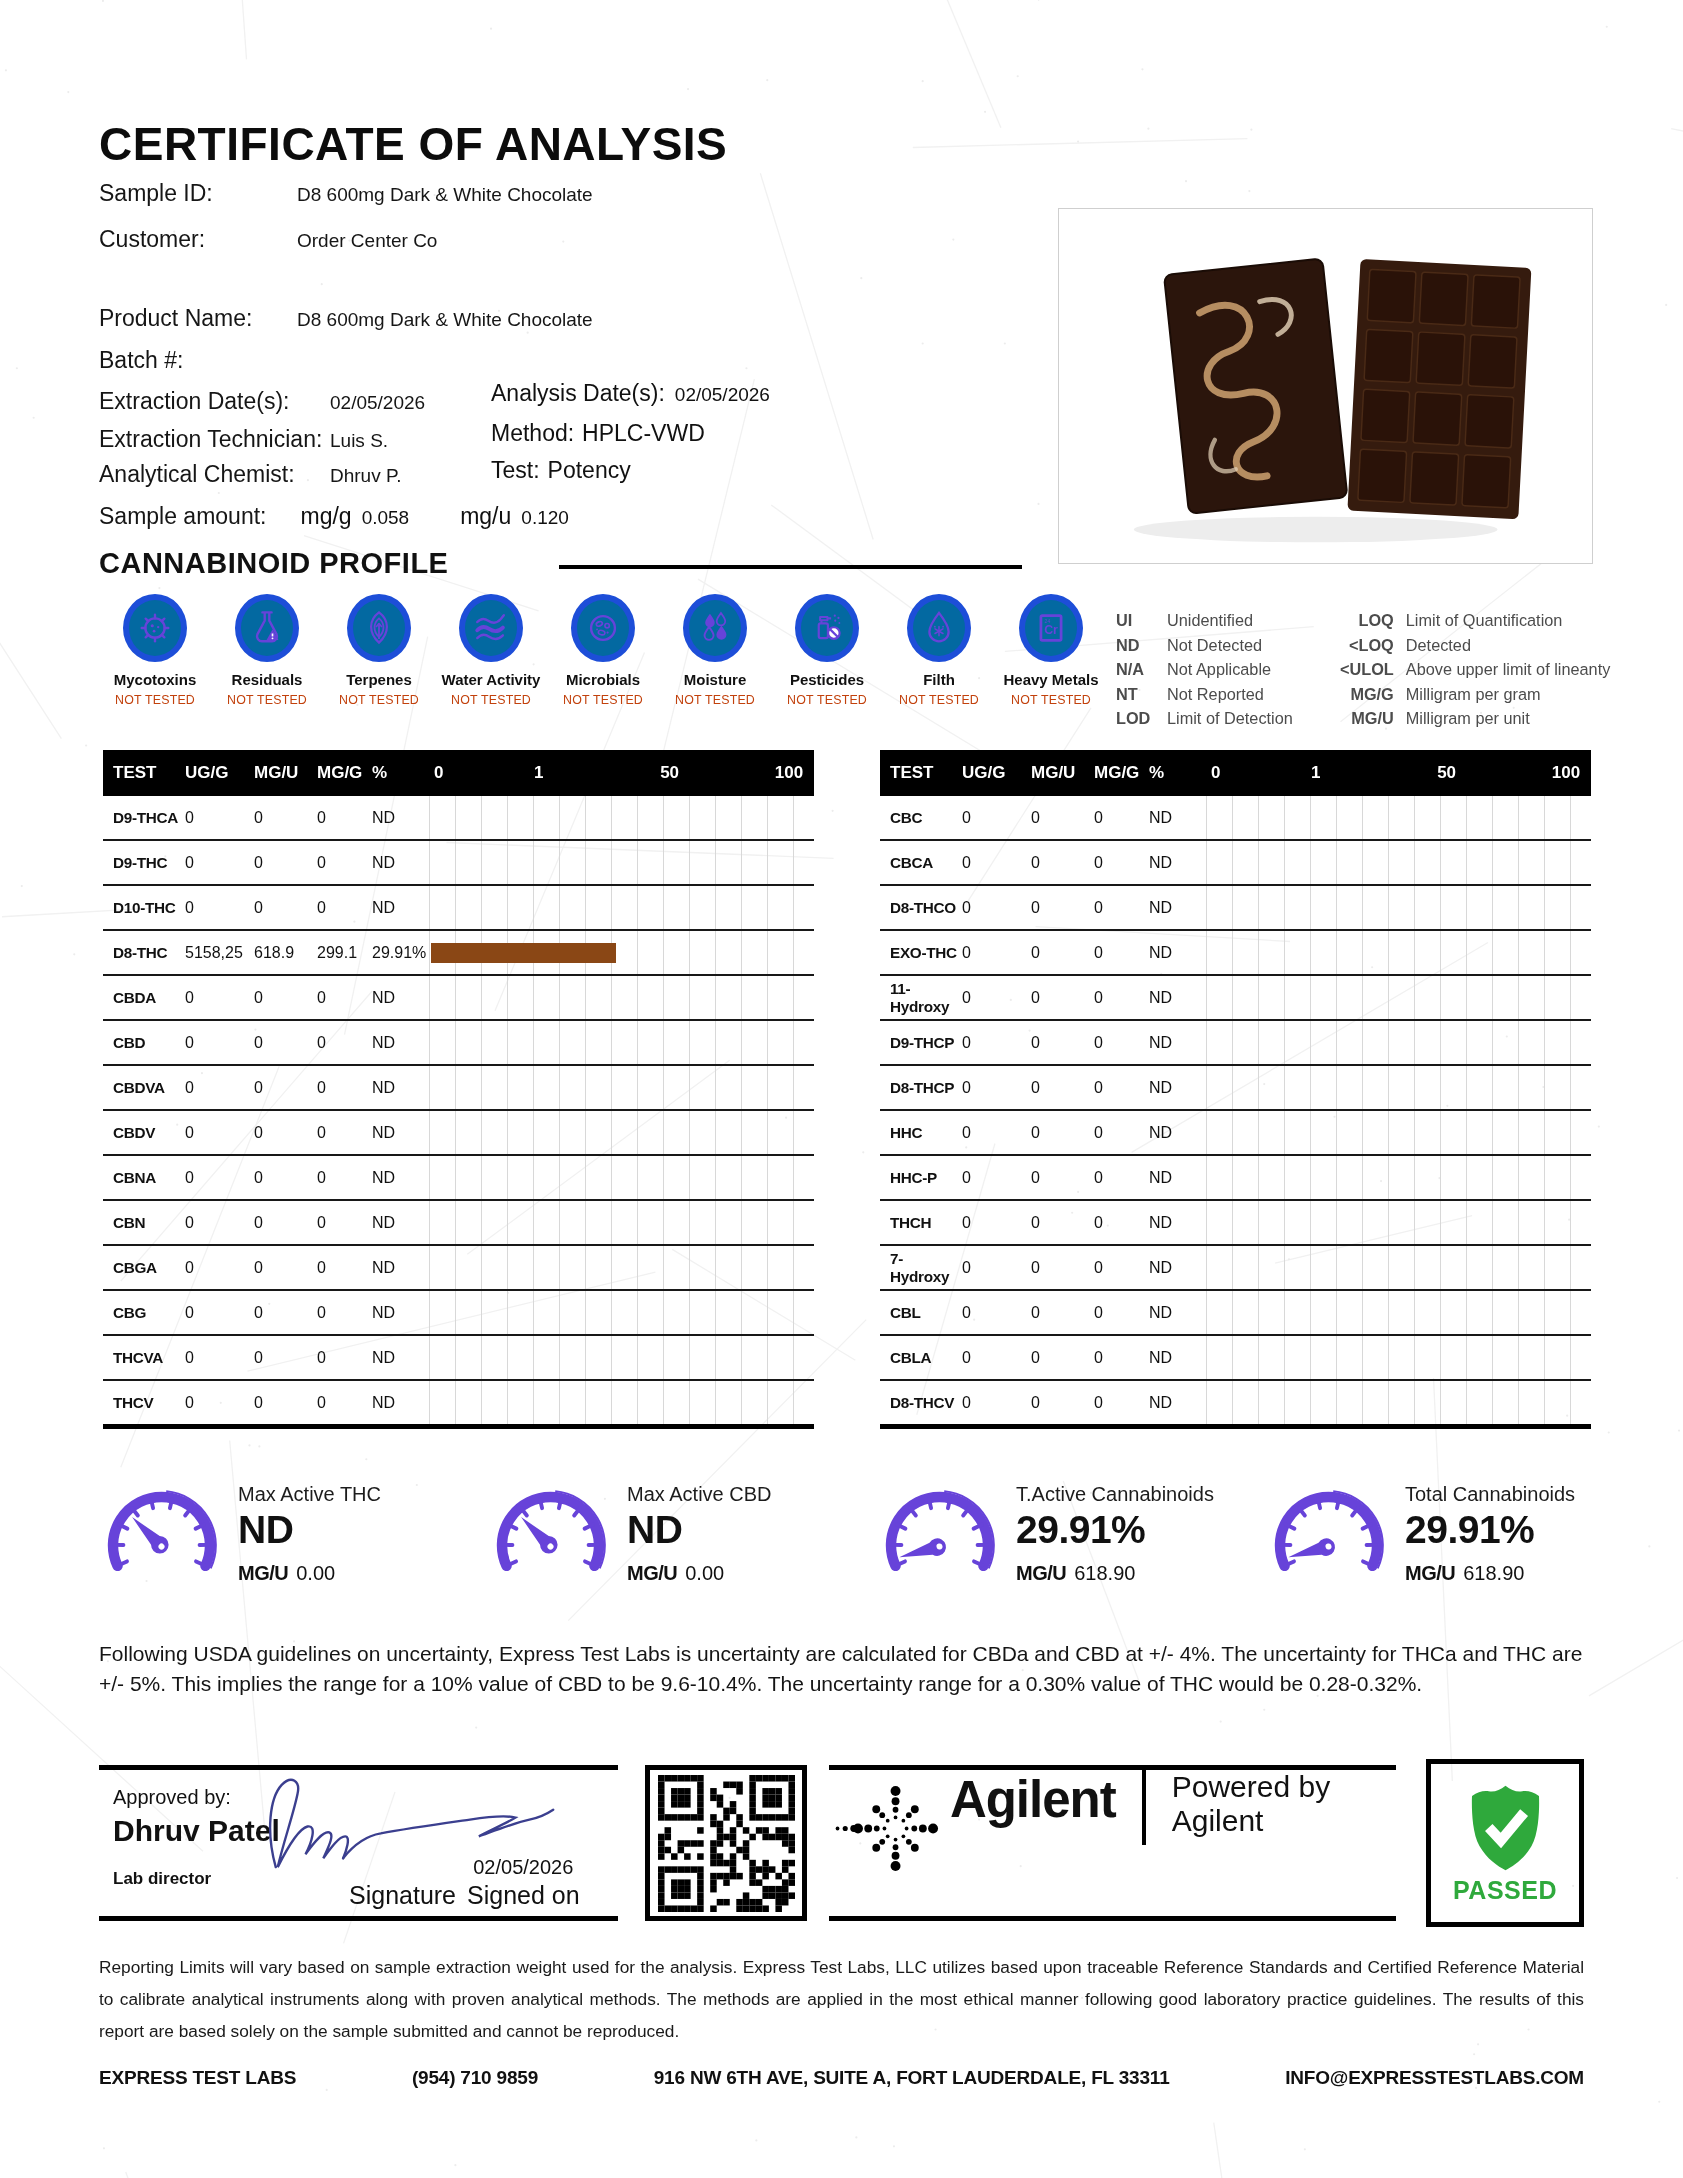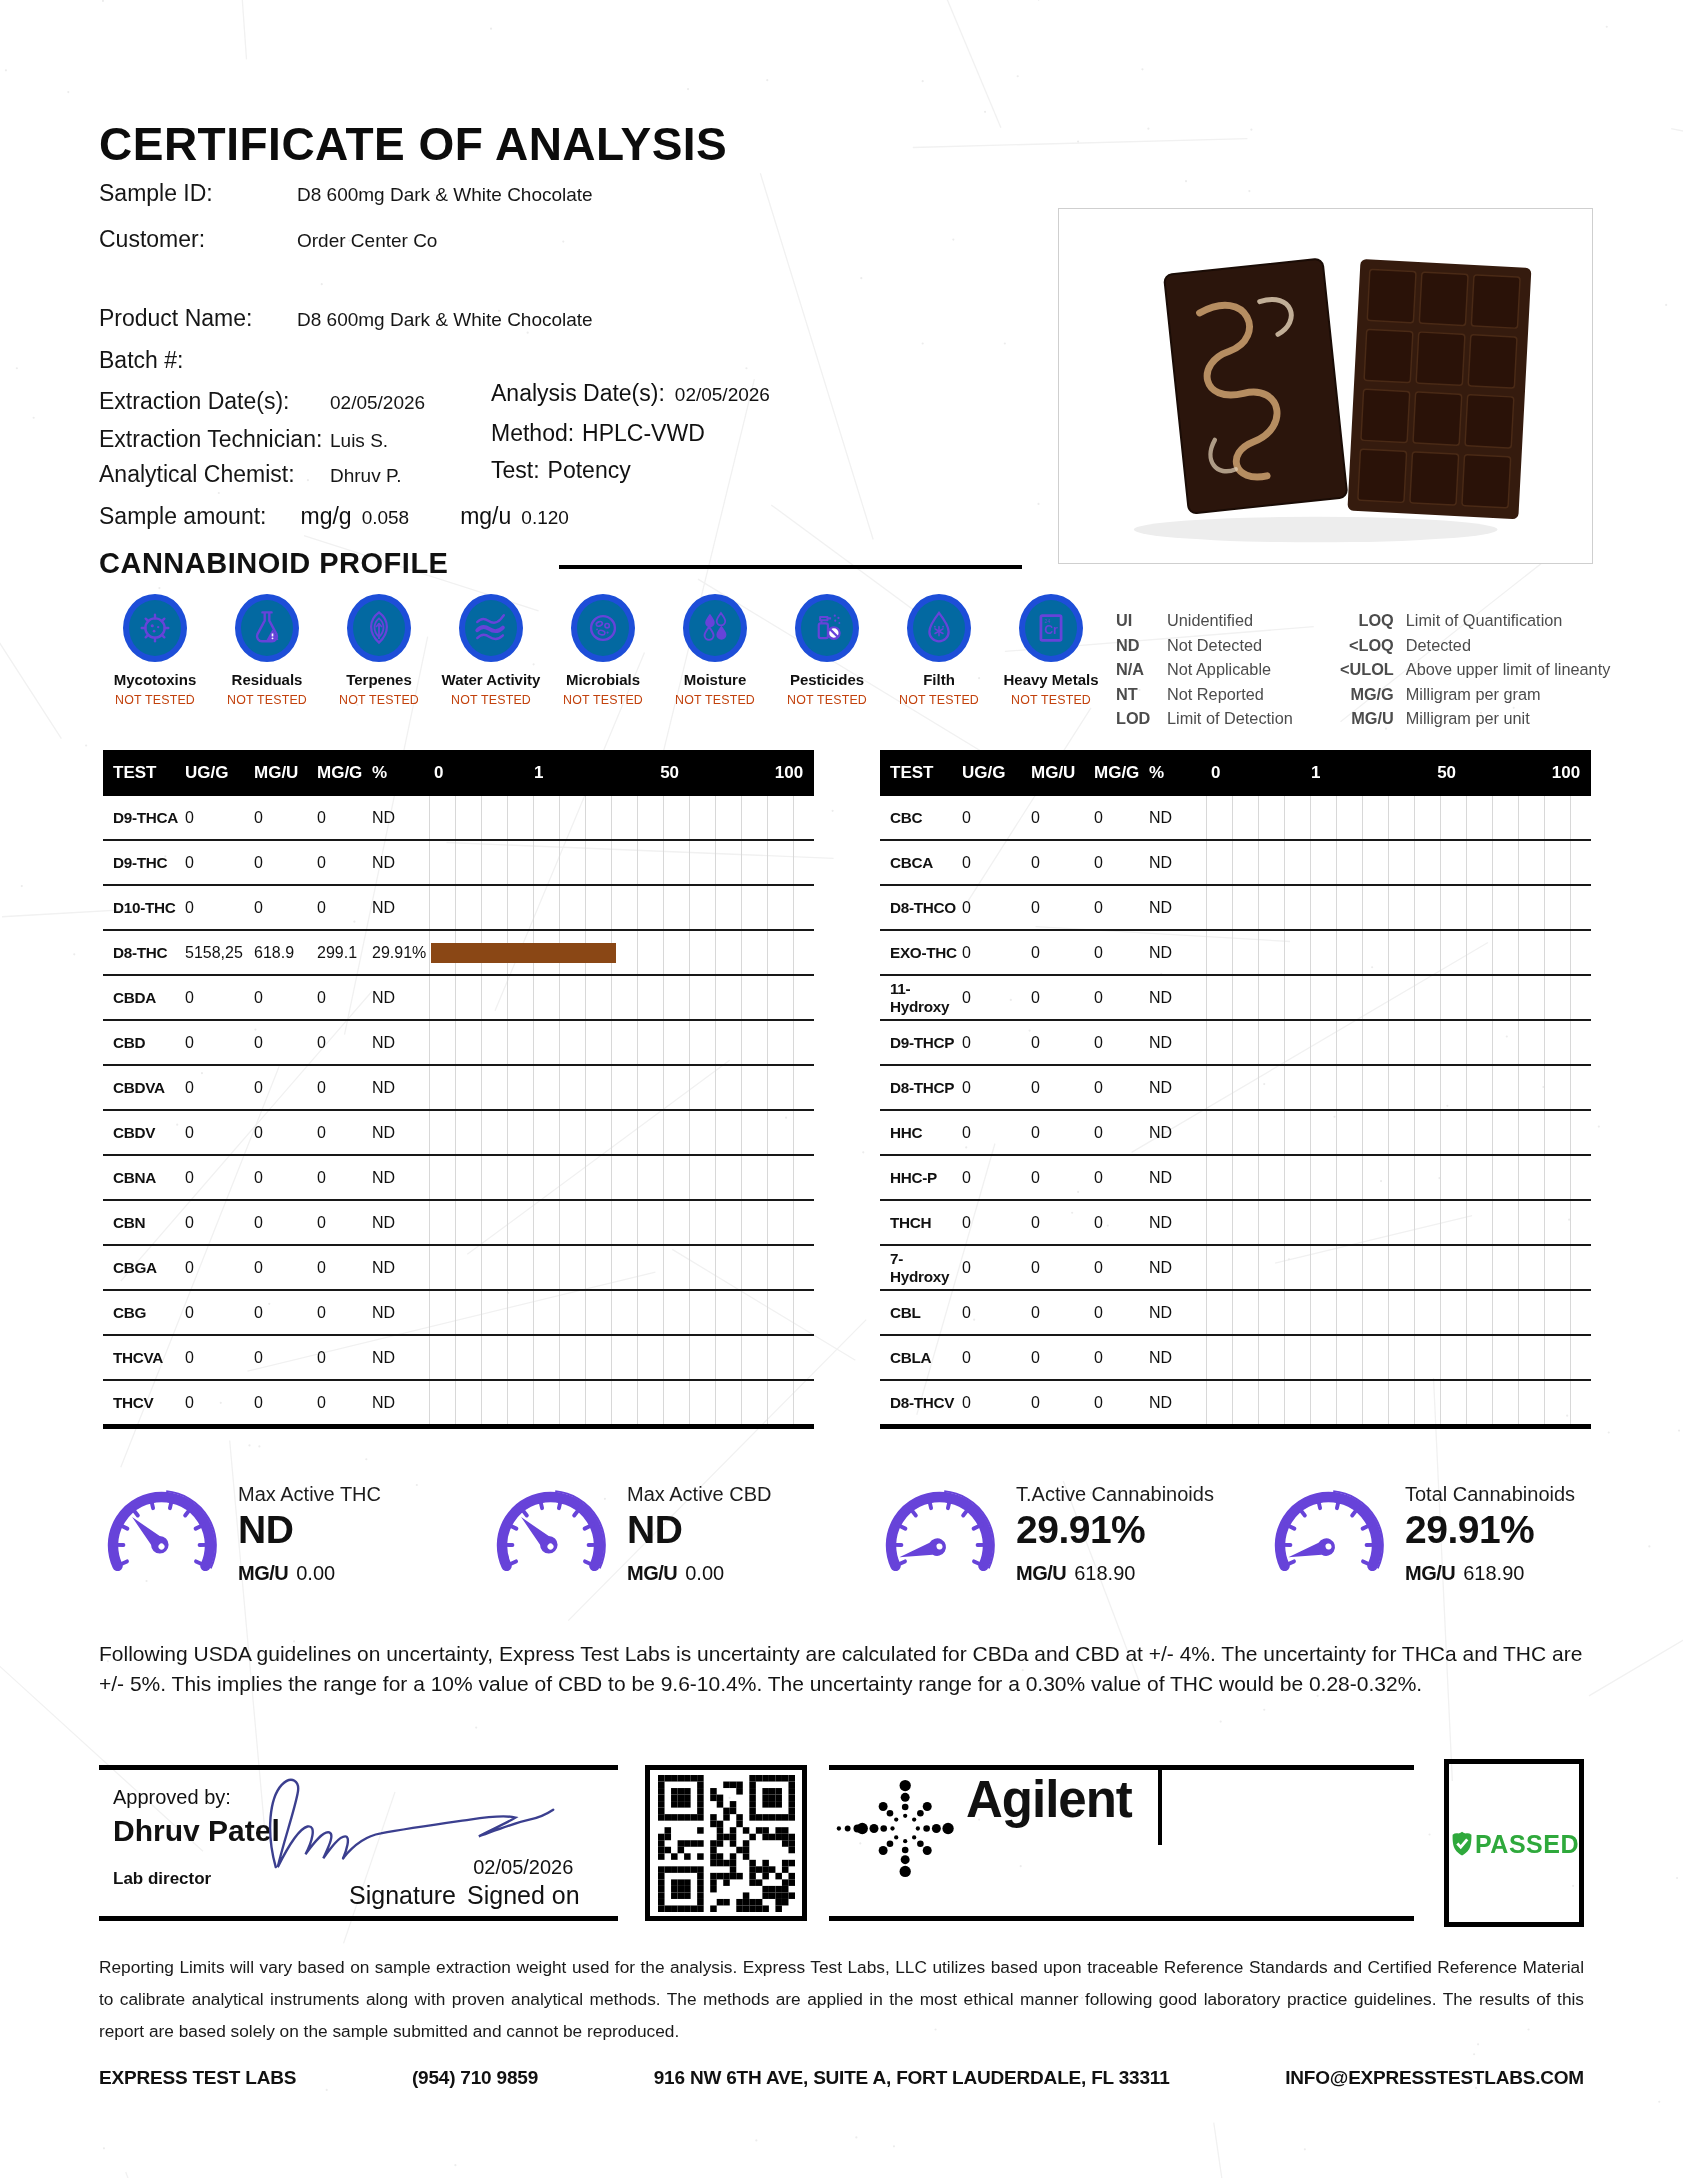--- a/index.html
+++ b/index.html
@@ -93,21 +93,21 @@
   .script{position:absolute;left:149px;top:2px;}
   .slab{position:absolute;left:250px;bottom:6px;font-size:25px;}
   .sdw{position:absolute;left:368px;bottom:6px;text-align:center;}
   .sd{font-size:20px;}
   .sl{font-size:25px;margin-top:2px;}
   .qrbox{width:162px;height:156px;border:5px solid #000;margin-left:27px;box-sizing:border-box;display:flex;align-items:center;justify-content:center;flex:none;}
   .agzone{flex:1;margin-left:22px;height:156px;border-top:5px solid #000;border-bottom:5px solid #000;box-sizing:border-box;display:flex;}
   .aname{font-size:51px;font-weight:800;letter-spacing:-1px;margin-left:10px;}
   .adiv{width:4px;height:75px;background:#000;margin:0 26px;flex:none;}
   .apow{font-size:30px;}
-  .passbox{width:140px;height:168px;margin-left:30px;margin-top:-6px;border:5px solid #000;box-sizing:border-box;display:flex;flex-direction:row;align-items:center;justify-content:center;flex:none;}
+  .passbox{width:158px;height:168px;margin-left:30px;margin-top:-6px;border:5px solid #000;box-sizing:border-box;display:flex;flex-direction:column;align-items:center;justify-content:center;flex:none;}
   .ptxt{color:#2fa93c;font-weight:800;font-size:25px;letter-spacing:0.5px;margin-top:2px;}
 </style>
 </head>
 <body>
 
 <div class="page">
   <svg class="bg" id="bgsvg" width="1683" height="2178" viewBox="0 0 1700 2200">
       <line x1="1015" y1="658" x2="1327" y2="633" stroke="#f1f1f1" stroke-width="1.3"></line>
       <line x1="1143" y1="1164" x2="1503" y2="952" stroke="#f1f1f1" stroke-width="1.3"></line>
       <line x1="127" y1="2194" x2="199" y2="2388" stroke="#f1f1f1" stroke-width="1.3"></line>
@@ -1181,20 +1181,21 @@
           <circle cx="78.0" cy="73.0" r="2.2" fill="#000"></circle>
           <circle cx="78.0" cy="82.0" r="3.4" fill="#000"></circle>
           <circle cx="78.0" cy="92.0" r="4.6" fill="#000"></circle>
           <circle cx="78.0" cy="104.0" r="5.8" fill="#000"></circle>
           <circle cx="87.2" cy="69.2" r="2.2" fill="#000"></circle>
           <circle cx="93.6" cy="75.6" r="3.4" fill="#000"></circle>
           <circle cx="100.6" cy="82.6" r="4.6" fill="#000"></circle>
         </svg>
       <span class="aname">Agilent</span>
       <span class="adiv"></span>
+      <span class="apow">Powered by Agilent</span>
     </div>
 
     <div class="passbox">
       <svg viewBox="0 0 100 100" width="93" height="93">
         <path d="M50 5 C56 10 62 12 68 11 C74 10 80 12 86 16 C86 16 88 52 78 70 C70 84 58 92 50 96 C42 92 30 84 22 70 C12 52 14 16 14 16 C20 12 26 10 32 11 C38 12 44 10 50 5 Z" fill="#2fa93c"></path>
         <path d="M32 50 L45 64 L70 34" stroke="#fff" stroke-width="11" fill="none"></path>
       </svg>
       <div class="ptxt">PASSED</div>
     </div>
   </div>

